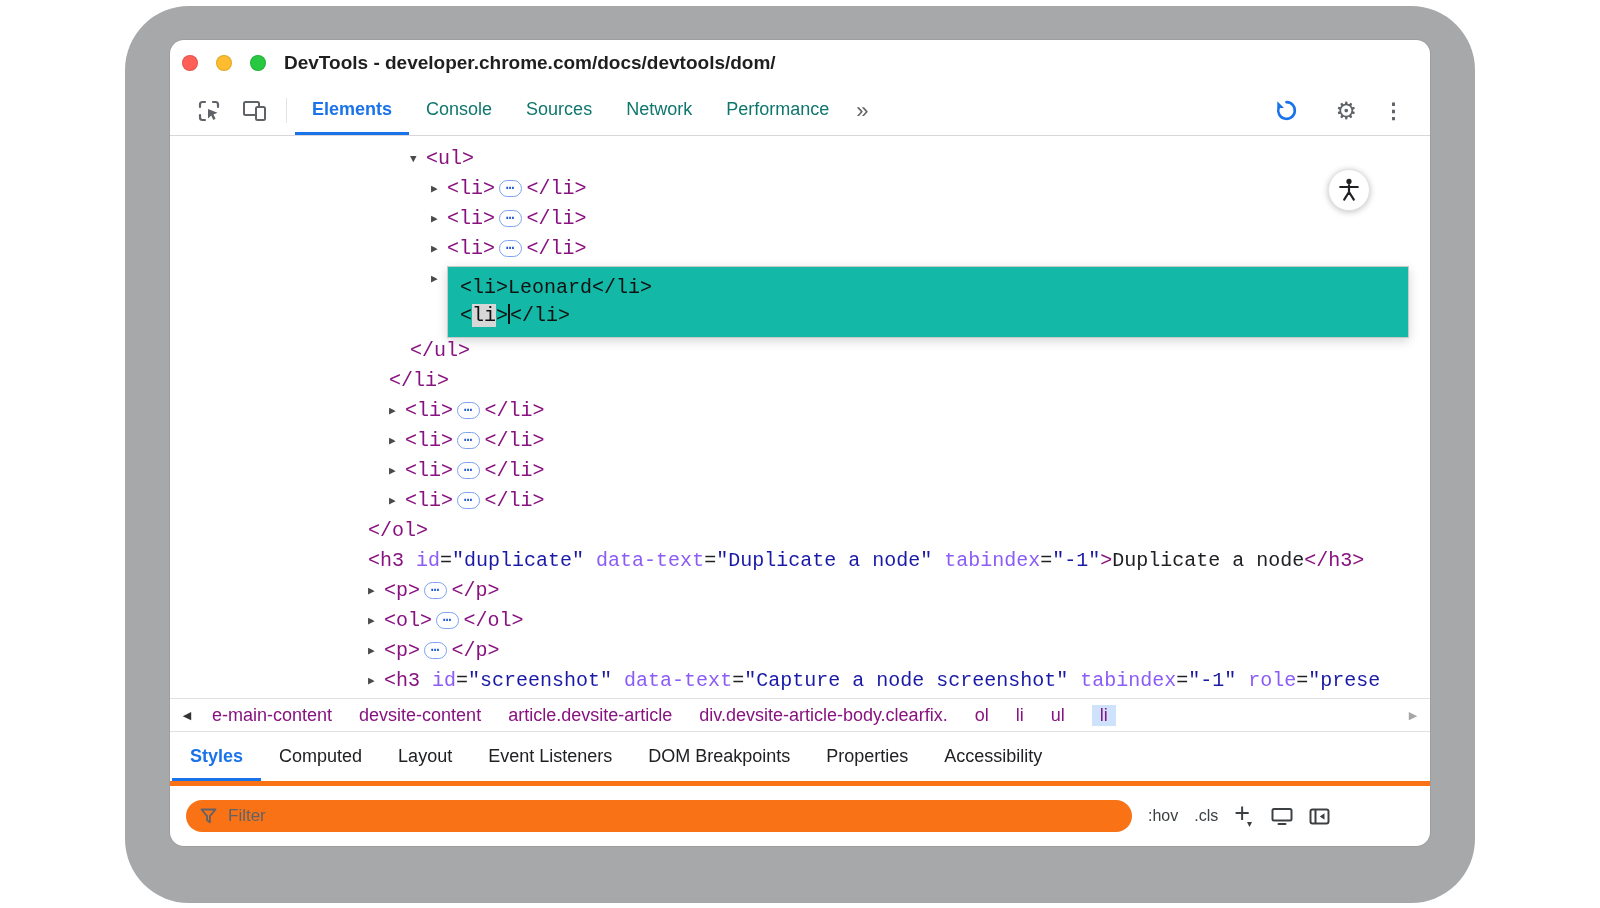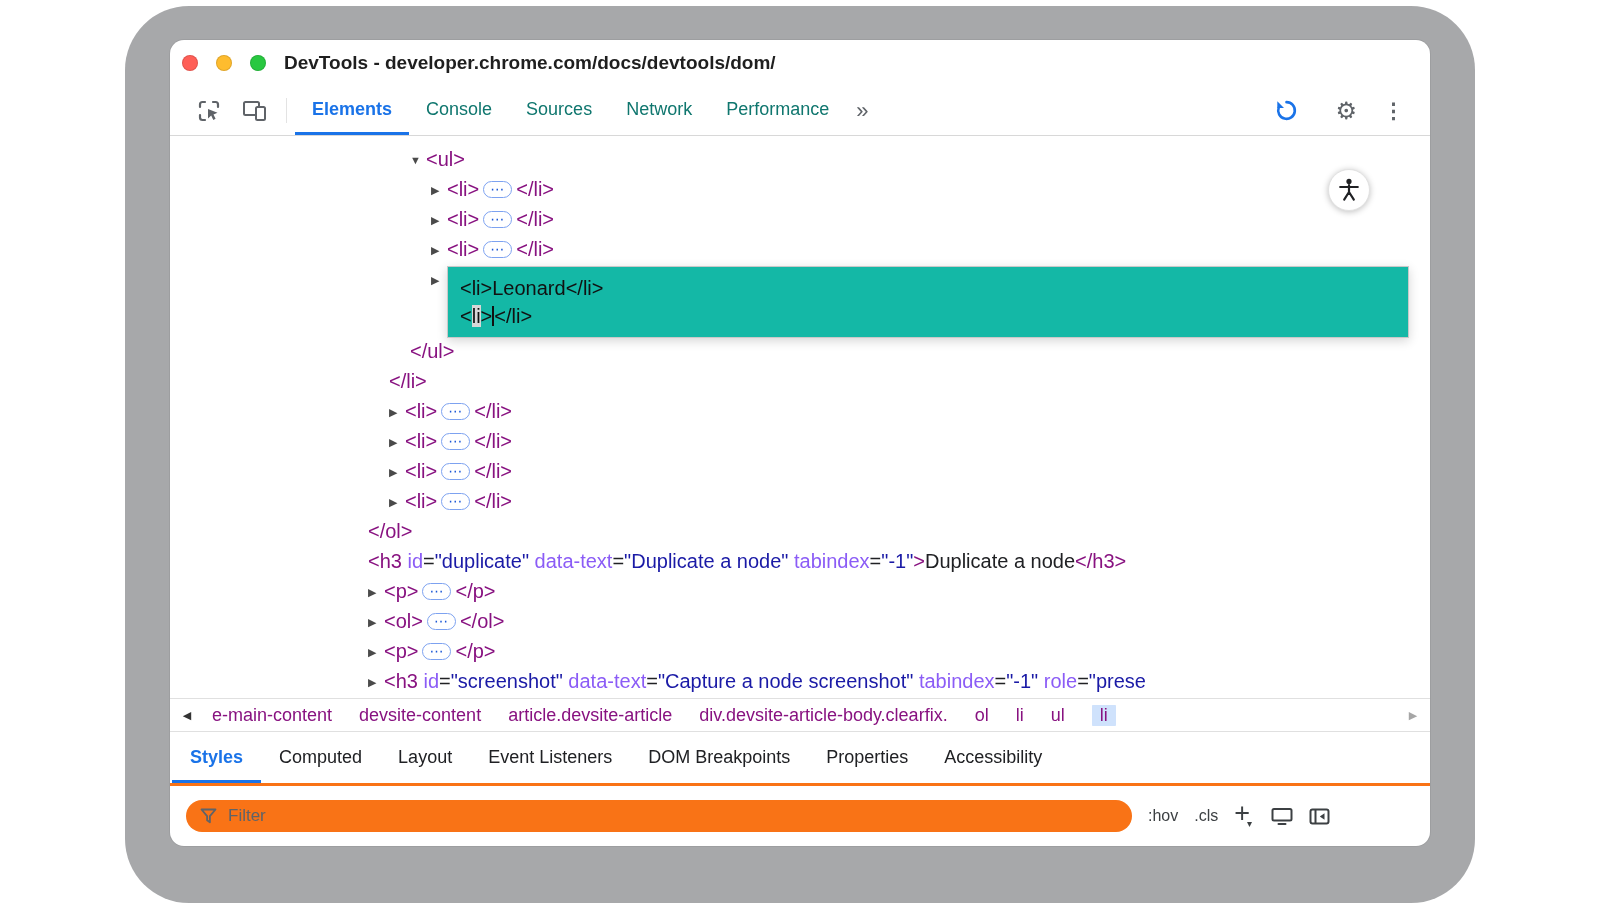--- a/index.html
+++ b/index.html
@@ -32,21 +32,21 @@
           border-bottom:3px solid transparent; cursor:pointer; }
   .ptab.active { color:#1a73e8; border-bottom-color:#1a73e8; font-weight:bold; }
   .more-tabs { display:flex; align-items:center; font-size:22px; color:#5f6368;
                padding:0 10px; cursor:pointer; }
   .tb-right { margin-left:auto; display:flex; align-items:center; gap:26px; padding-right:26px; }
   .gear-glyph  { font-size:24px; color:#5f6368; cursor:pointer; }
   .kebab-glyph { font-size:21px; color:#5f6368; font-weight:bold; cursor:pointer; }
 
   
   .dom-area { height:562px; flex:none; position:relative; overflow:hidden;
-              font-family:Liberation Sans, sans-serif; background:#fff; }
+              font-family:Liberation Mono, monospace; background:#fff; }
   .dom-rows { margin-top:-22px; }
   .drow { height:30px; line-height:30px; font-size:20px; white-space:pre; color:#202124; }
   .drow.edit-row { height:72px; }
   .tri { display:inline-block; width:16px; font-size:11px; color:#4a4a4a; vertical-align:2px; }
   .c-tag   { color:#881280; }
   .c-attr  { color:#8b5cf6; }
   .c-val   { color:#1a1aa6; }
   .c-plain { color:#202124; }
   .pill { display:inline-block; vertical-align:2px; margin:0 4px; padding:0 6px;
           height:17px; line-height:14px; border:1.5px solid #7da2f0; border-radius:10px;
@@ -72,21 +72,21 @@
   .crumb-arrow { width:34px; text-align:center; font-size:11px; cursor:pointer; flex:none; }
   .crumb-arrow.left  { color:#333; }
   .crumb-arrow.right { color:#a6a6a6; margin-left:auto; }
   .crumb-items { display:flex; align-items:center; gap:27px; margin-left:8px;
                  font-size:18px; color:#881280; white-space:nowrap; overflow:hidden; }
   .crumb { cursor:pointer; }
   .crumb.selected { background:#cfe2fc; border-radius:4px; padding:2px 8px; margin:-2px 0; }
 
   
   .bottom-tabs { height:54px; flex:none; display:flex; align-items:stretch;
-                 border-bottom:3px solid #f97316; padding-left:2px; }
+                 border-bottom:5px solid #f97316; padding-left:2px; }
   .btab { display:flex; align-items:center; padding:0 18px; font-size:18px;
           color:#202124; cursor:pointer; box-shadow:inset 0 -3px 0 transparent; }
   .btab.active { color:#1a73e8; box-shadow:inset 0 -3px 0 #1a73e8; font-weight:bold; }
 
   
   .filter-bar { flex:1; display:flex; align-items:center; padding:0 16px; gap:16px; }
   .filter-wrap { position:relative; width:946px; flex:none; }
   .filter-wrap svg { position:absolute; left:14px; top:8px; }
   .filter-input { width:100%; height:32px; border:none; outline:none; border-radius:16px;
                   background:#f97316; padding:0 14px 0 42px; font-size:17px; color:#202124;

